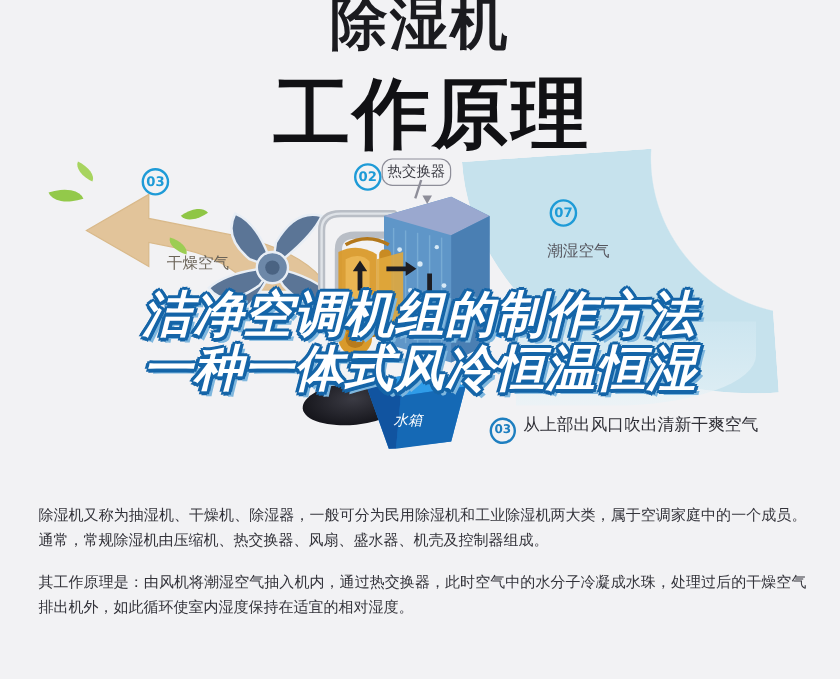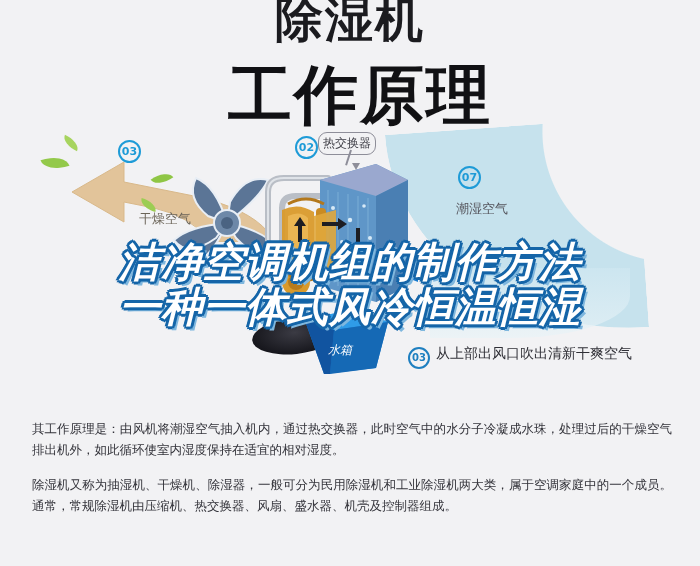--- a/index.html
+++ b/index.html
@@ -291,17 +291,17 @@
   <div class="cap c03">
     <span class="n">03</span><span>从上部出风口吹出清新干爽空气</span>
   </div>
 
   <div class="overlay">
     <div class="ol-line">洁净空调机组的制作方法</div>
     <div class="ol-line">一种一体式风冷恒温恒湿</div>
   </div>
 
   <div class="copy">
+    <p>除湿机又称为抽湿机、干燥机、除湿器，一般可分为民用除湿机和工业除湿机两大类，属于空调家庭中的一个成员。通常，常规除湿机由压缩机、热交换器、风扇、盛水器、机壳及控制器组成。</p>
     <p>其工作原理是：由风机将潮湿空气抽入机内，通过热交换器，此时空气中的水分子冷凝成水珠，处理过后的干燥空气排出机外，如此循环使室内湿度保持在适宜的相对湿度。</p>
-    <p>除湿机又称为抽湿机、干燥机、除湿器，一般可分为民用除湿机和工业除湿机两大类，属于空调家庭中的一个成员。通常，常规除湿机由压缩机、热交换器、风扇、盛水器、机壳及控制器组成。</p>
   </div>
 
 </div>
 
 </body></html>

